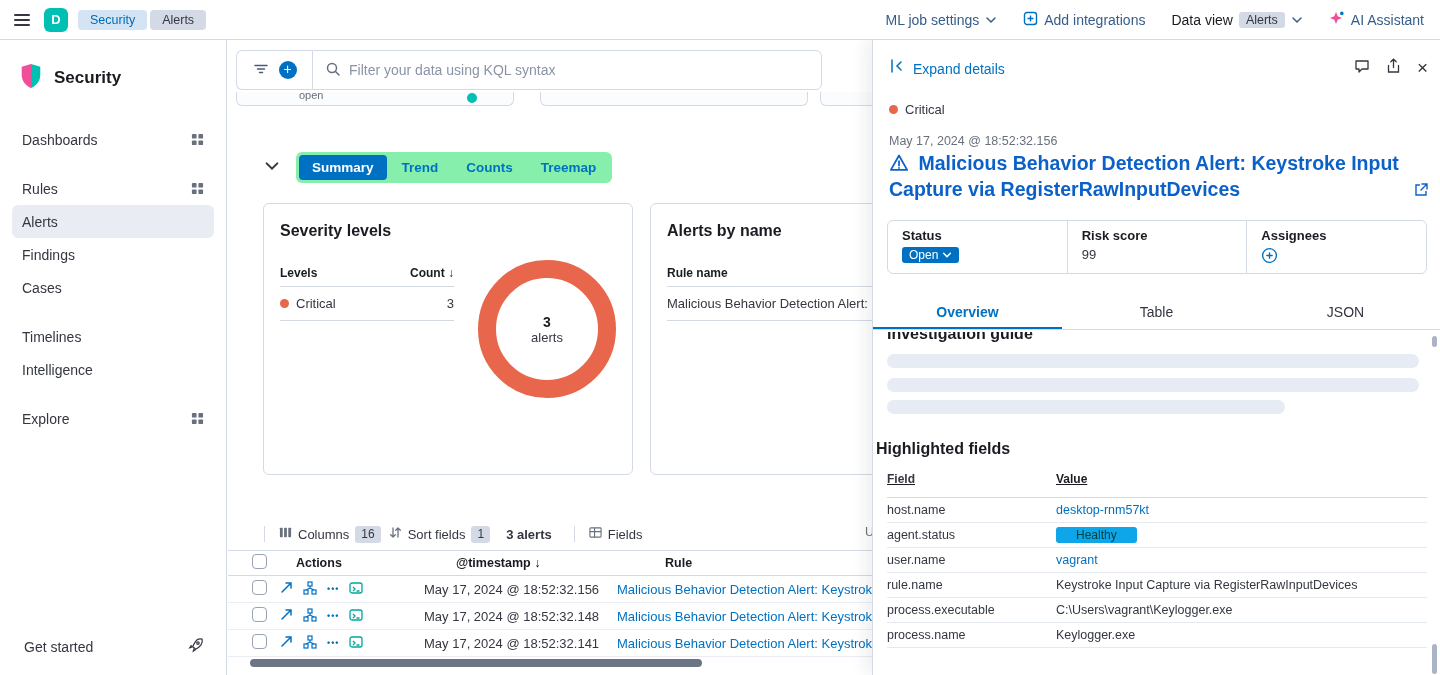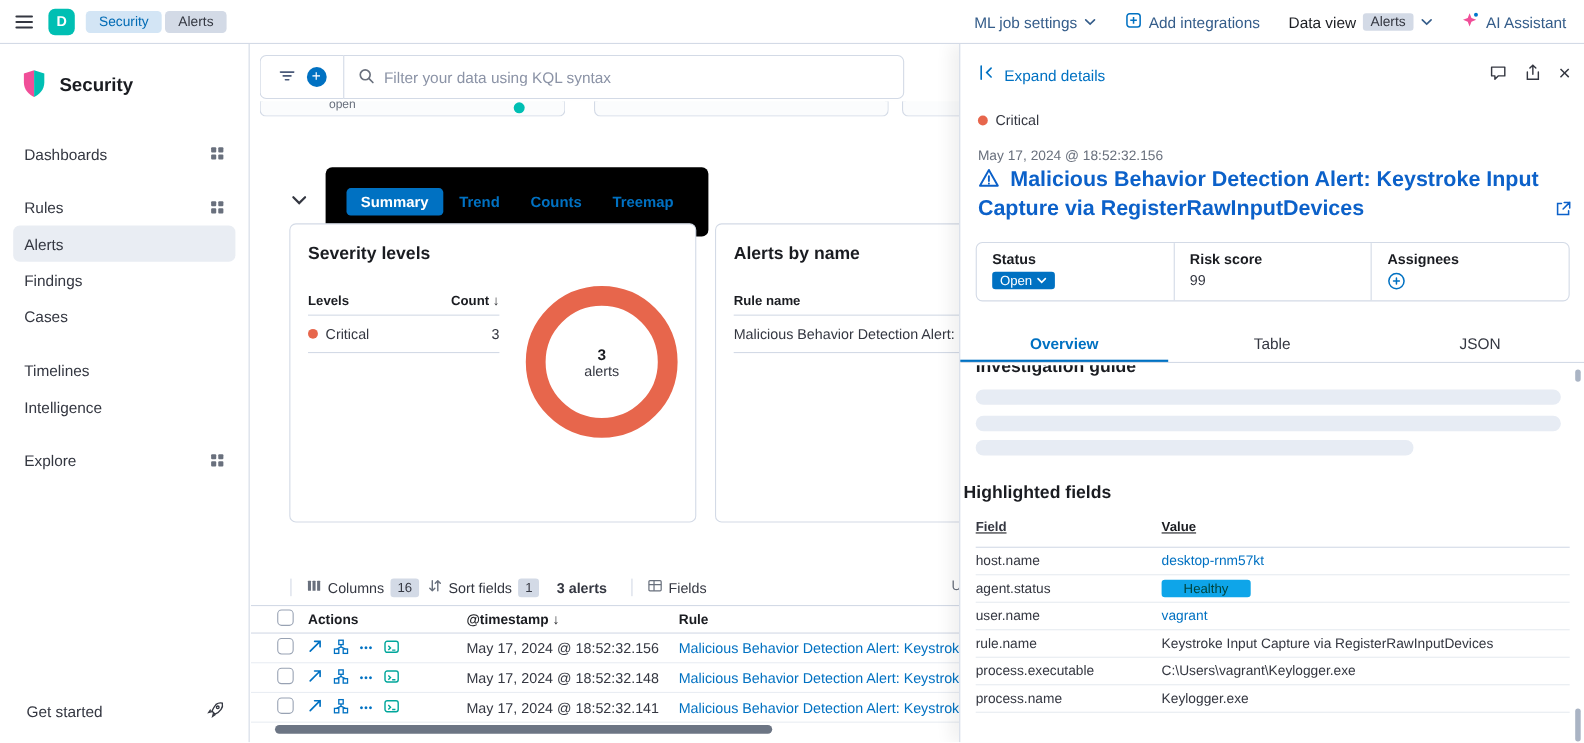--- a/index.html
+++ b/index.html
@@ -41,21 +41,21 @@
   .kql-box { flex:1; border:1px solid #d3dae6; border-radius:0 6px 6px 0; display:flex; align-items:center; gap:8px; padding:0 12px; background:#fff; }
   .kql-box input { border:none; outline:none; flex:1; font-size:14px; font-family:"Liberation Sans",sans-serif; color:#343741; }
   .kql-box input::placeholder { color:#8b93a6; }
   .partial-row { position:absolute; top:52px; left:8px; right:0; height:14px; }
   .pbox { position:absolute; top:0; height:14px; border:1px solid #d3dae6; border-top:none; border-radius:0 0 6px 6px; background:#fbfcfd; }
   .pbox .ptxt { position:absolute; left:62px; top:-3px; font-size:11px; color:#69707d; }
   .pdot { position:absolute; right:36px; top:1px; width:10px; height:10px; border-radius:50%; background:#00bfb3; }
 
   .chart-head { position:absolute; top:112px; left:36px; display:flex; align-items:center; gap:16px; }
   .collapse-btn { background:none; border:none; cursor:pointer; color:#343741; display:flex; }
-  .tab-group { display:flex; background:#000000; border-radius:6px; padding:19px; gap:2px; }
+  .tab-group { display:flex; background:#86efac; border-radius:6px; padding:3px; gap:2px; }
   .ctab { padding:5px 13px; font-size:13.5px; font-weight:600; color:#0071c2; border-radius:4px; cursor:pointer; }
   .ctab.sel { background:#0071c2; color:#fff; }
 
   .panel { position:absolute; top:163px; height:272px; border:1px solid #d3dae6; border-radius:6px; background:#fff; padding:18px 16px; }
   .panel-title { font-size:16px; font-weight:700; color:#1a1c21; }
   .sev-panel { left:35px; width:370px; }
   .abn-panel { left:422px; width:280px; }
   .sev-body { display:flex; gap:24px; margin-top:20px; align-items:flex-start; }
   .mini-table { flex:1; font-size:13px; }
   .mt-head { display:flex; justify-content:space-between; font-size:12px; font-weight:600; color:#1a1c21; padding:6px 0; border-bottom:1px solid #d3dae6; }
@@ -67,21 +67,21 @@
 
   .tbl-toolbar { position:absolute; top:482px; left:30px; right:0; height:24px; display:flex; align-items:center; gap:8px; font-size:13px; }
   .tb-item { display:flex; align-items:center; gap:6px; color:#343741; cursor:pointer; }
   .cnt-badge { background:#d3dae6; border-radius:3px; padding:0 6px; font-size:12px; line-height:17px; }
   .tb-sep { width:1px; height:16px; background:#d3dae6; margin:0 6px; }
   .alerts-count { font-weight:600; margin:0 8px; }
   .updated { position:absolute; left:607px; top:3px; color:#69707d; font-size:12.5px; white-space:nowrap; }
 
   .alerts-table { position:absolute; top:510px; left:0; right:0; }
   .at-head, .at-row { display:flex; align-items:center; padding-left:24px; }
-  .at-head { height:26px; border-top:1px solid #d3dae6; border-bottom:1px solid #d3dae6; font-size:12.5px; font-weight:600; color:#1a1c21; }
+  .at-head { height:26px; border-top:1px solid #d3dae6; border-bottom:1px solid #d3dae6; font-size:12.5px; font-weight:600; color:#1a1c21;gap:16px; }
   .at-row { height:27px; border-bottom:1px solid #e9edf3; }
   .c-cb { width:28px; }
   .c-act { width:144px; display:flex; align-items:center; gap:10px; }
   .c-ts { width:193px; }
   .c-rule { flex:1; white-space:nowrap; overflow:hidden; }
   .cb { display:inline-block; width:15px; height:15px; border:1px solid #98a2b3; border-radius:4px; background:#fff; cursor:pointer; }
   .more-dots { color:#0071c2; font-size:9px; font-weight:bold; letter-spacing:1px; cursor:pointer; }
   .rule-link { color:#0071c2; cursor:pointer; }
   .hscroll { position:absolute; top:619px; left:22px; width:452px; height:8px; background:#6c7584; border-radius:4px; }
 

